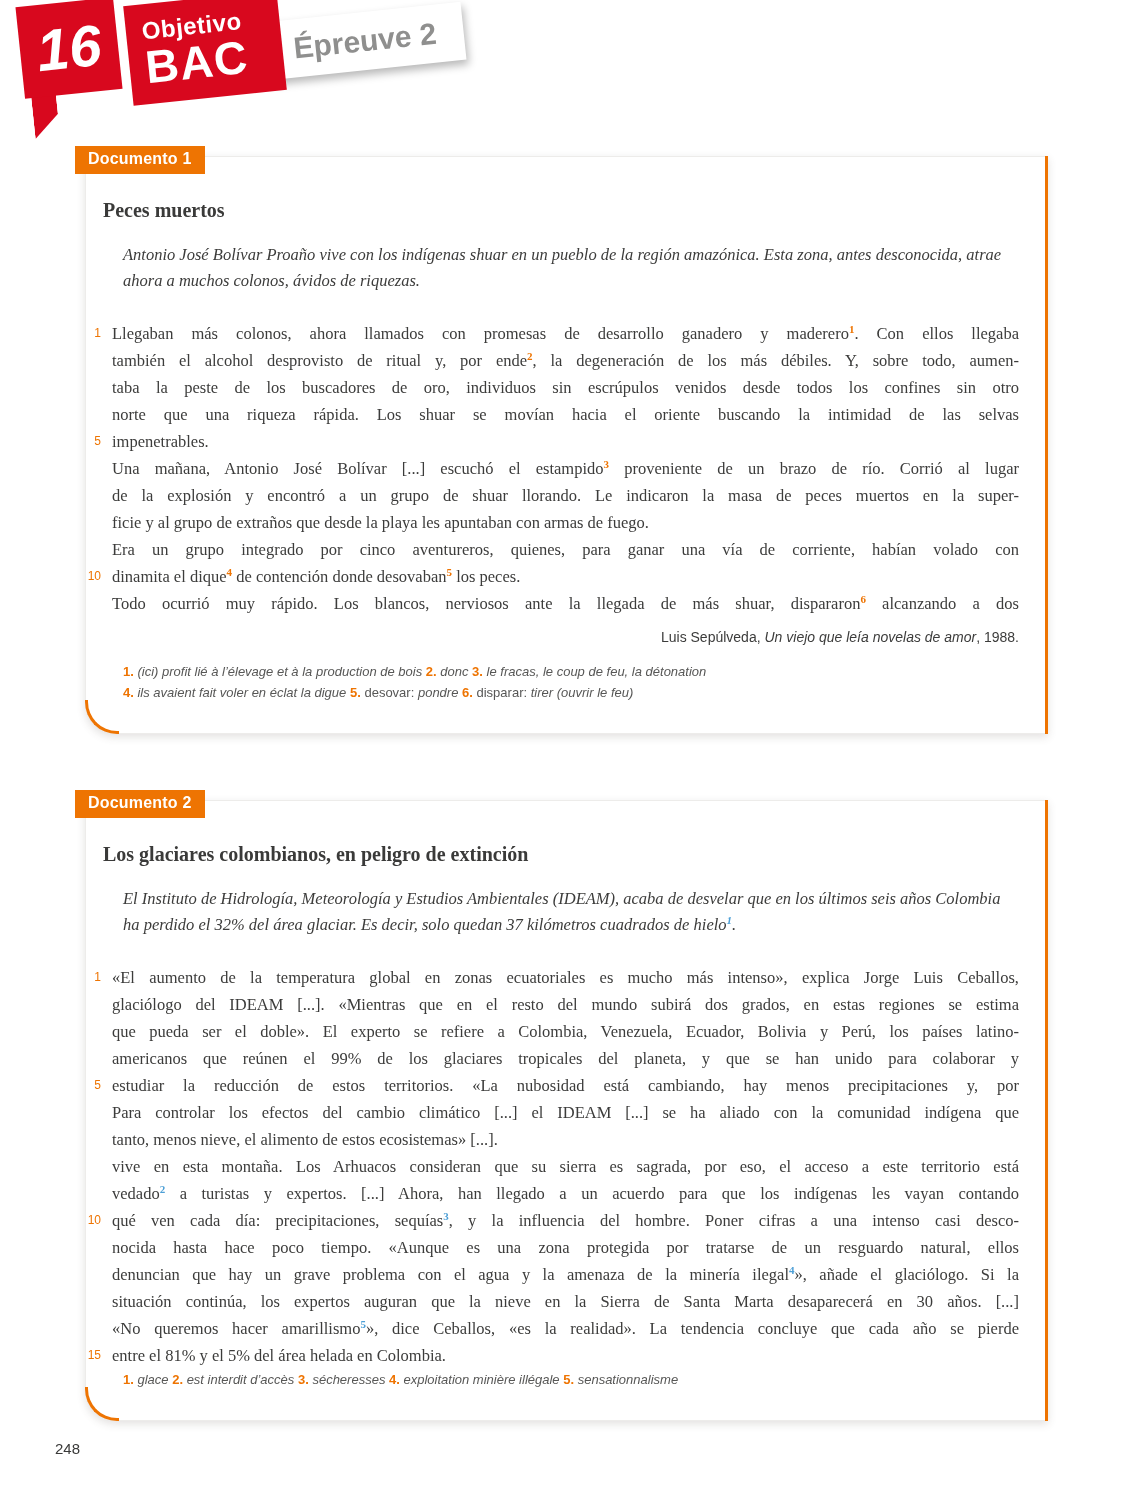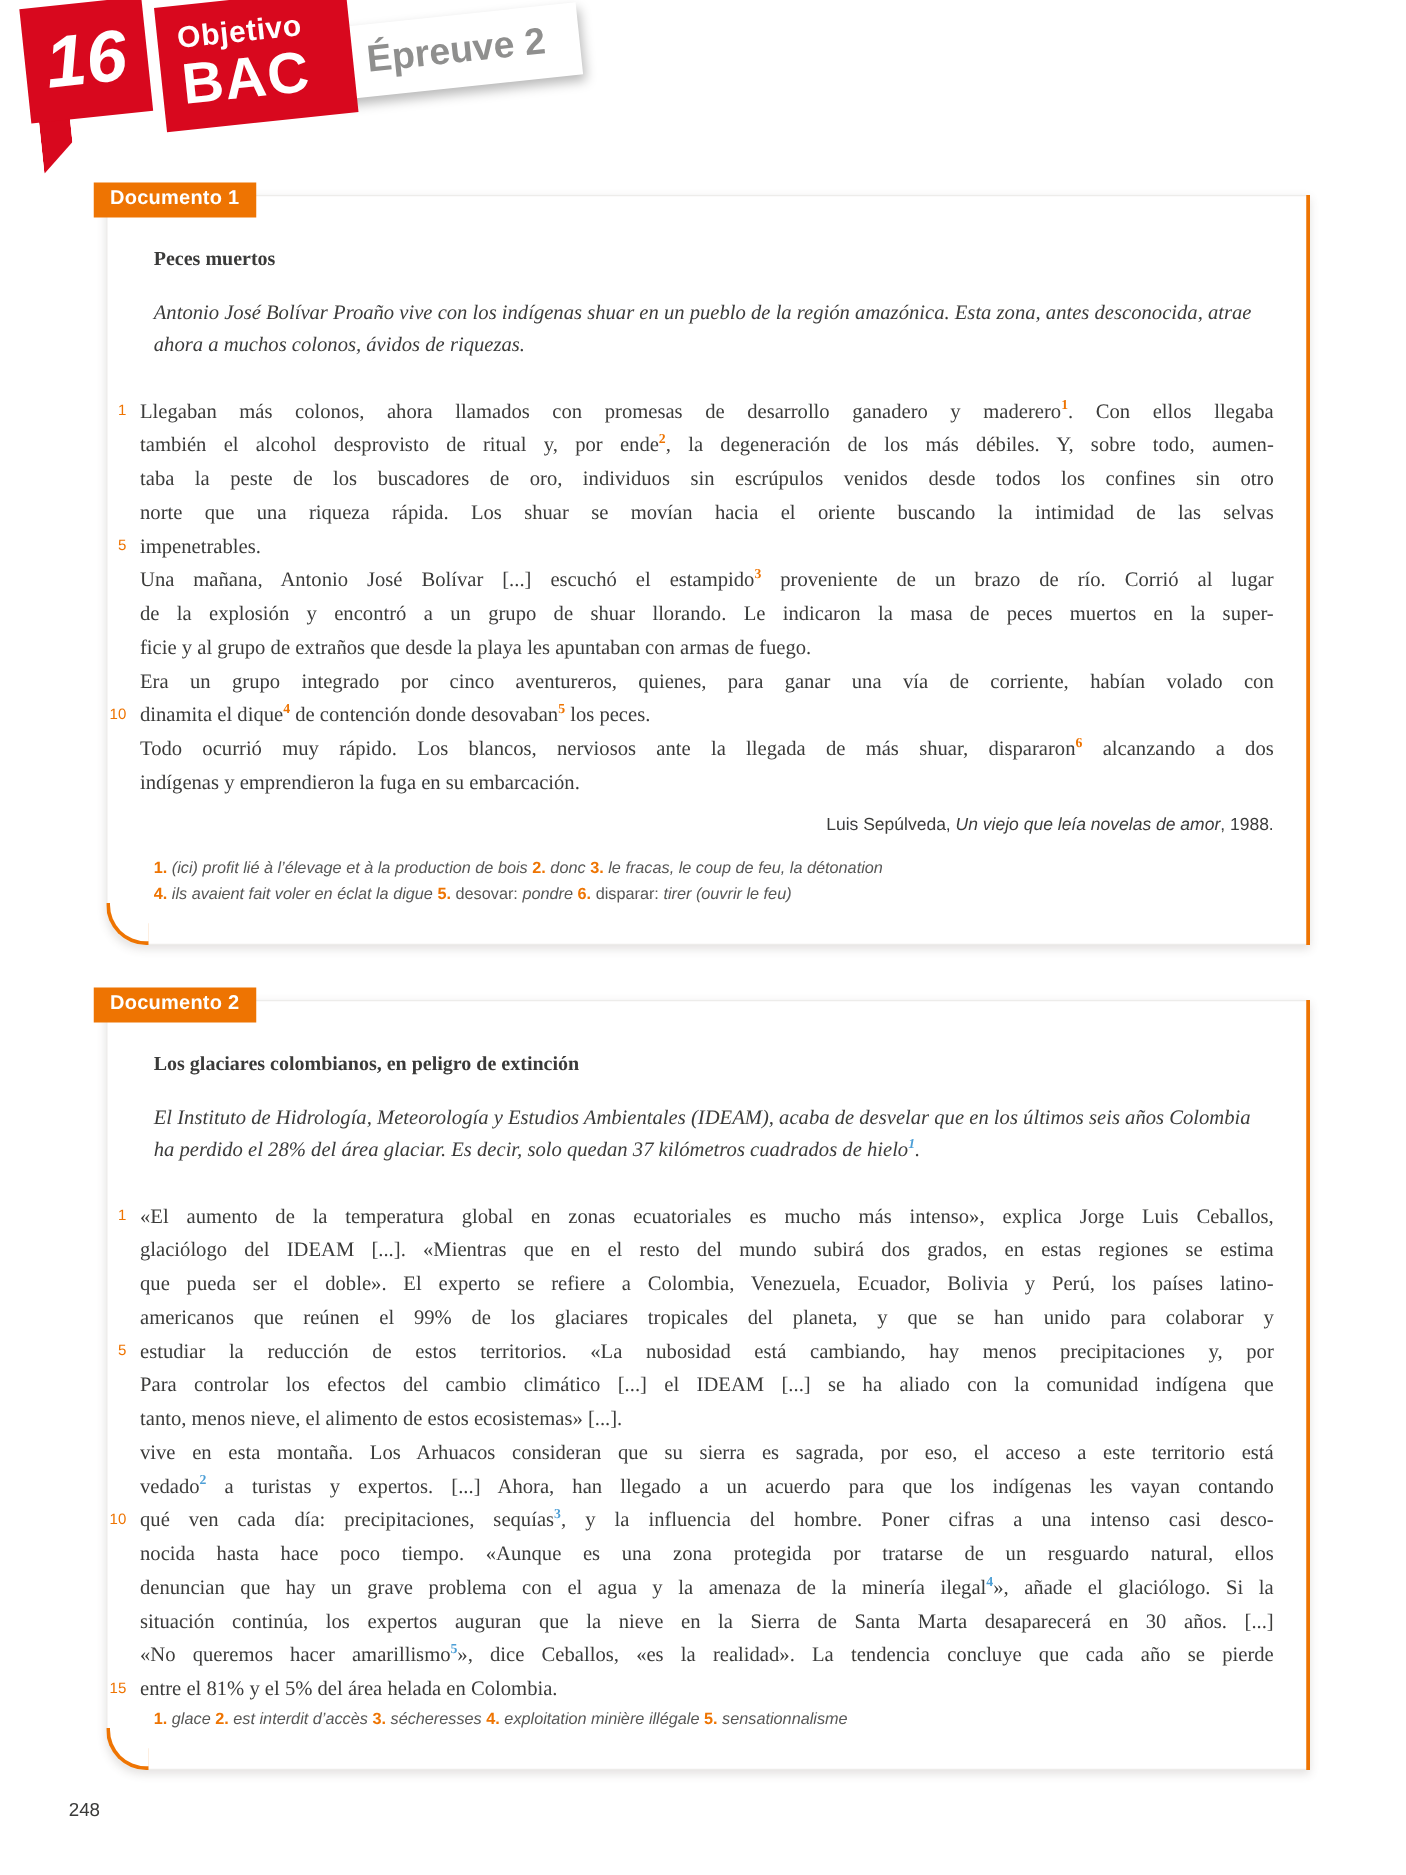--- a/index.html
+++ b/index.html
@@ -41,22 +41,22 @@
     padding:4px 13px 6px;letter-spacing:.2px;}
   .card{position:relative;z-index:1;background:#fff;border:1px solid #edecea;
     box-shadow:0 3px 8px rgba(80,70,60,.16);border-bottom-left-radius:30px;
     margin-top:-18px;padding:42px 0 30px 0;}
   .card::after{content:"";position:absolute;top:-1px;bottom:-1px;right:-1px;width:3px;
     background:var(--orange);}
   .corner-arc{position:absolute;left:-1px;bottom:-1px;width:34px;height:34px;
     border-left:3px solid var(--orange);border-bottom:3px solid var(--orange);
     border-bottom-left-radius:32px;}
 
-  .doc-title{font-family:"Liberation Serif",serif;font-size:16px;font-weight:700;
-    color:#3A3A39;margin:0 28px 20px 37px;}
+  .doc-title{font-family:"Liberation Serif",serif;font-size:20px;font-weight:700;
+    color:#3A3A39;margin:0 28px 20px 17px;}
   .intro-text{font-family:"Liberation Serif",serif;font-style:italic;font-size:16.5px;
     line-height:26px;color:var(--ink);margin:0 28px 26px 37px;}
 
   .doc-body{font-family:"Liberation Serif",serif;font-size:16.5px;line-height:27px;
     color:var(--ink);margin-right:28px;}
   .text-line{display:flex;}
   .line-num{flex:0 0 26px;text-align:right;padding-right:11px;
     font-family:"Liberation Sans",sans-serif;font-size:12px;color:var(--orange);
     line-height:27px;}
   .line-content{flex:1;min-width:0;text-align:justify;text-align-last:justify;}
@@ -138,39 +138,35 @@
             <span class="line-content"><span>Era un grupo integrado por cinco aventureros, quienes, para ganar una vía de corriente, habían volado con</span></span>
           </div>
           <div class="text-line para-end">
             <span class="line-num">10</span>
             <span class="line-content"><span>dinamita el dique</span><sup>4</sup><span> de contención donde desovaban</span><sup>5</sup><span> los peces.</span></span>
           </div>
           <div class="text-line">
             <span class="line-num"></span>
             <span class="line-content"><span>Todo ocurrió muy rápido. Los blancos, nerviosos ante la llegada de más shuar, dispararon</span><sup>6</sup><span> alcanzando a dos</span></span>
           </div>
-          <div class="text-line para-end">
-            <span class="line-num"></span>
-            <span class="line-content"><span>indígenas y emprendieron la fuga en su embarcación.</span></span>
-          </div>
         </div>
       <div class="attribution"><span>Luis Sepúlveda, </span><span class="it">Un viejo que leía novelas de amor</span><span>, 1988.</span></div>
       <div class="footnotes">
           <div class="fn-line"><span class="fn-num">1.</span> <span class="it">(ici) profit lié à l’élevage et à la production de bois</span> <span class="fn-num">2.</span> <span class="it">donc</span> <span class="fn-num">3.</span> <span class="it">le fracas, le coup de feu, la détonation</span></div>
           <div class="fn-line"><span class="fn-num">4.</span> <span class="it">ils avaient fait voler en éclat la digue</span> <span class="fn-num">5.</span> <span>desovar:</span> <span class="it">pondre</span> <span class="fn-num">6.</span> <span>disparar:</span> <span class="it">tirer (ouvrir le feu)</span></div>
         </div>
       <div class="corner-arc"></div>
     </article>
   </section>
 
   <section class="doc doc2" data-doc="doc2">
     <div class="doc-label">Documento 2</div>
     <article class="card">
       <h2 class="doc-title">Los glaciares colombianos, en peligro de extinción</h2>
-      <p class="intro-text"><span>El Instituto de Hidrología, Meteorología y Estudios Ambientales (IDEAM), acaba de desvelar que en los últimos seis años Colombia ha perdido el 28% del área glaciar. Es decir, solo quedan 37 kilómetros cuadrados de hielo</span><sup>1</sup><span>.</span></p>
+      <p class="intro-text"><span>El Instituto de Hidrología, Meteorología y Estudios Ambientales (IDEAM), acaba de desvelar que en los últimos seis años Colombia ha perdido el 32% del área glaciar. Es decir, solo quedan 37 kilómetros cuadrados de hielo</span><sup>1</sup><span>.</span></p>
       <div class="doc-body">
           <div class="text-line">
             <span class="line-num">1</span>
             <span class="line-content"><span>«El aumento de la temperatura global en zonas ecuatoriales es mucho más intenso», explica Jorge Luis Ceballos,</span></span>
           </div>
           <div class="text-line">
             <span class="line-num"></span>
             <span class="line-content"><span>glaciólogo del IDEAM [...]. «Mientras que en el resto del mundo subirá dos grados, en estas regiones se estima</span></span>
           </div>
           <div class="text-line">

